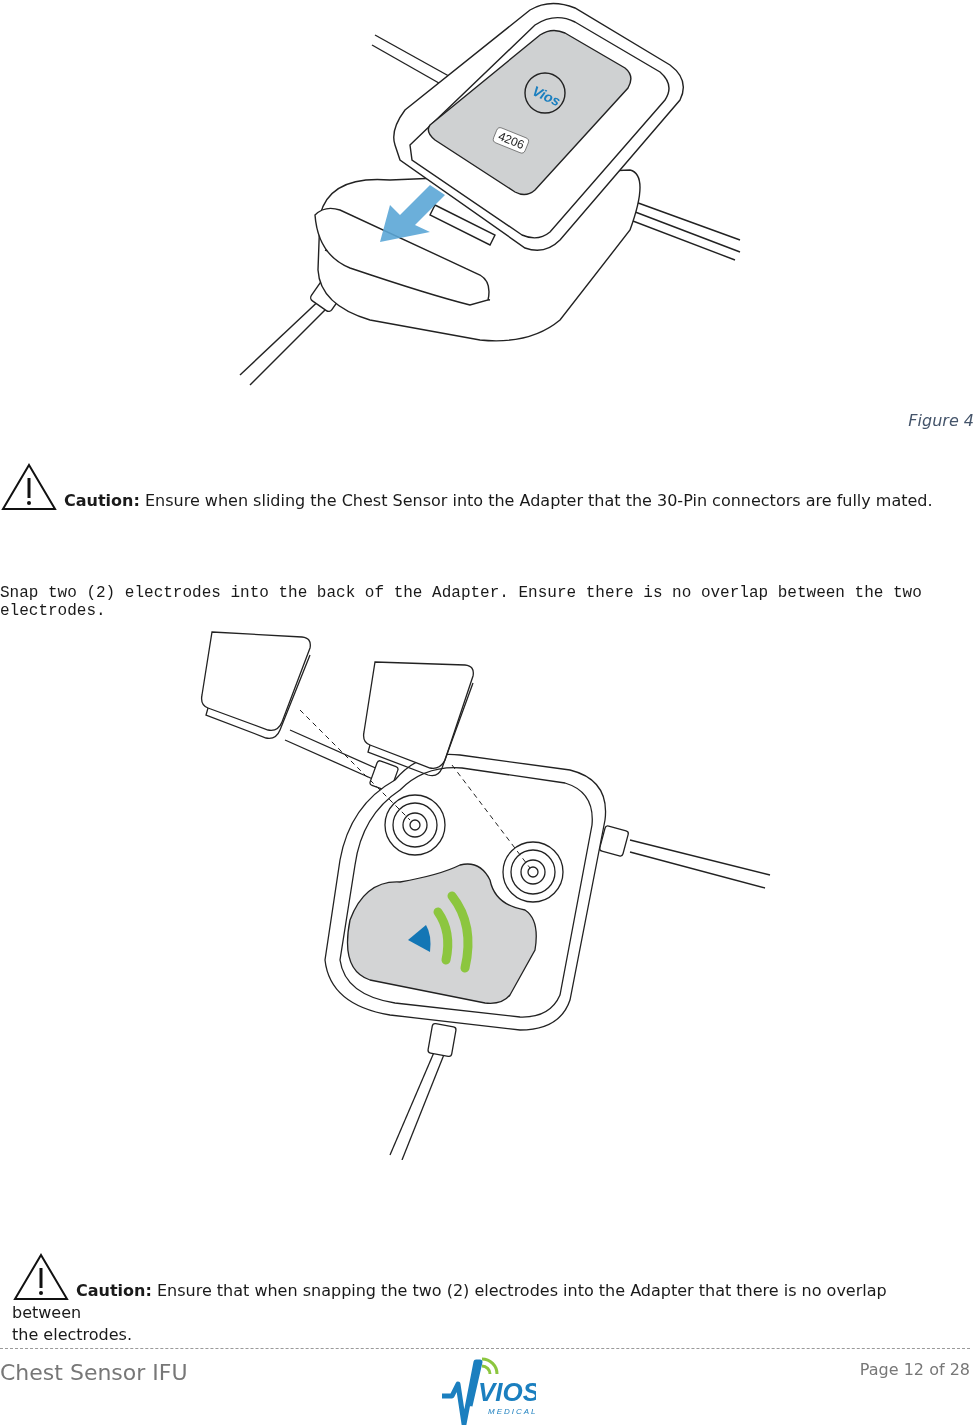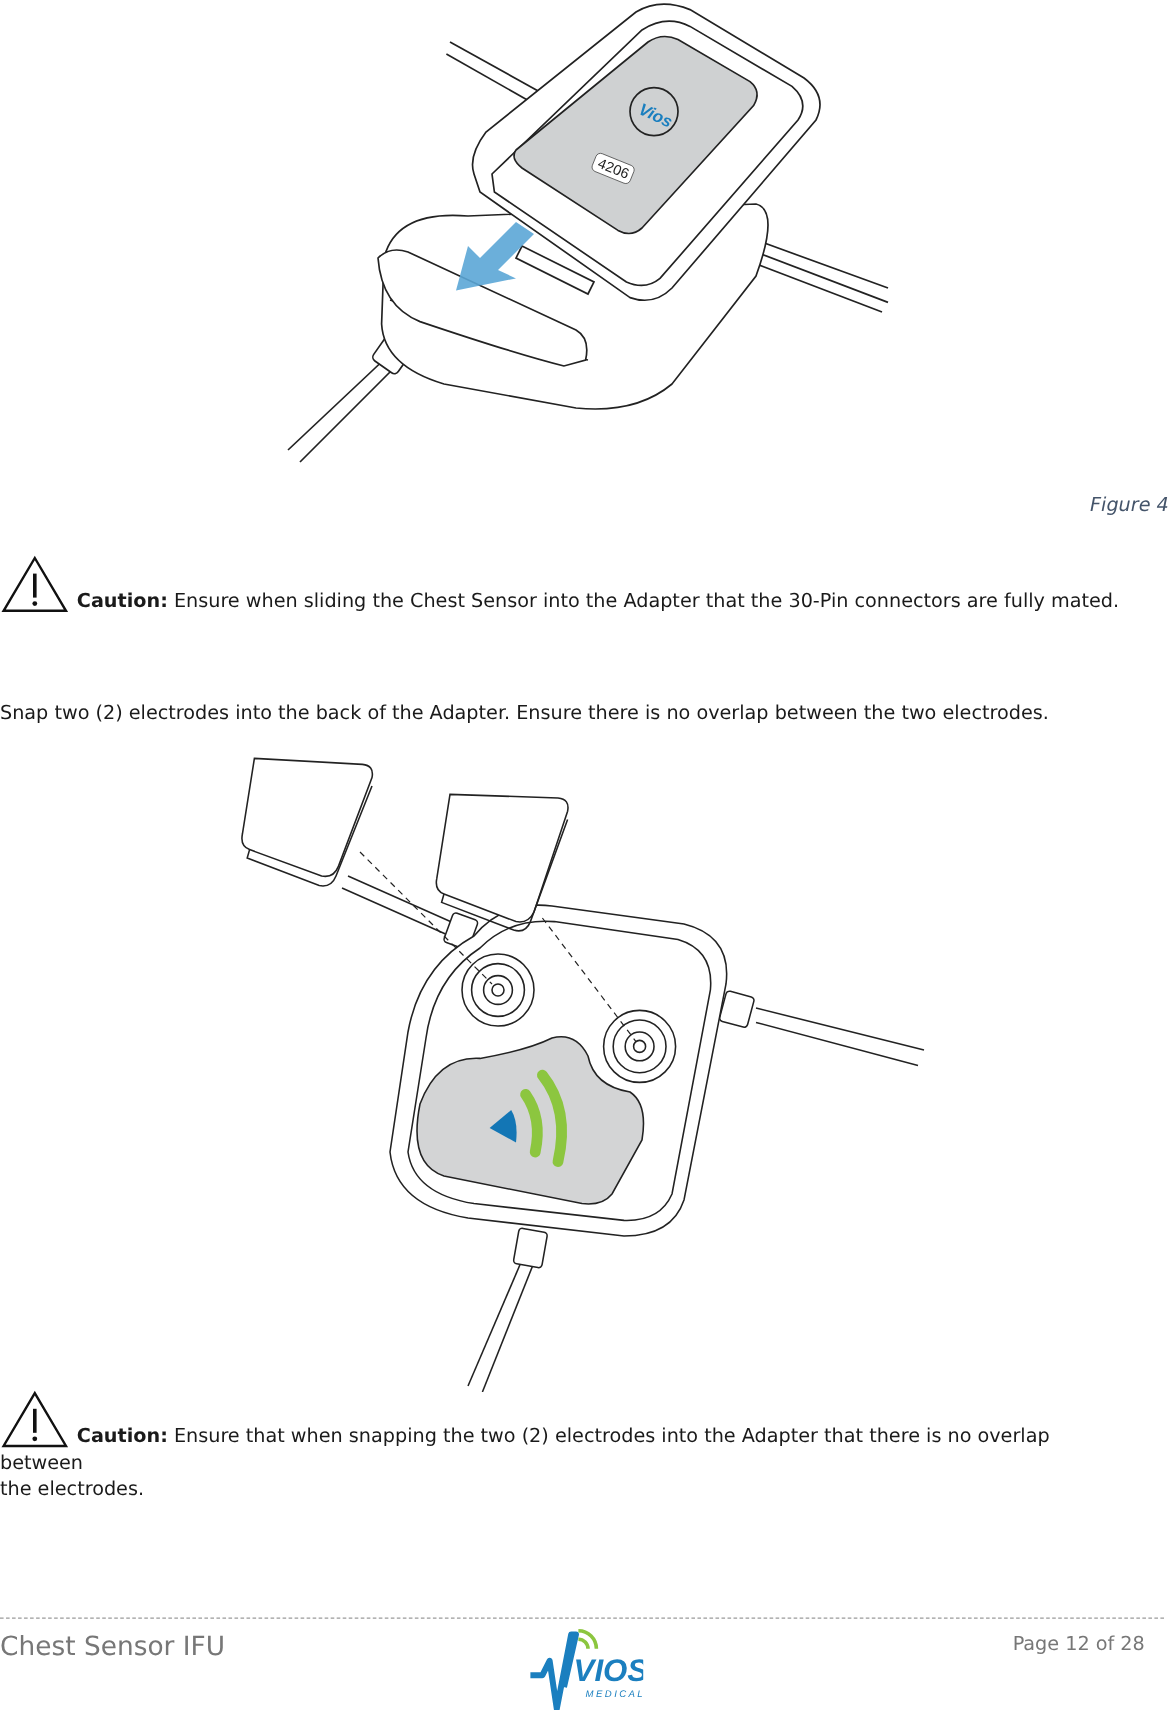--- a/index.html
+++ b/index.html
@@ -4,25 +4,25 @@
 <style>
   html, body { margin:0; padding:0; background:#ffffff; }
   body { width:974px; height:1425px; position:relative; overflow:hidden;
          font-family:"DejaVu Sans", "Liberation Sans", sans-serif; color:#1a1a1a; }
   .fig { position:absolute; }
   .caption { position:absolute; left:0; width:974px; top:411px; text-align:right;
              font-style:italic; font-size:16px; color:#44546a; }
   .caution { position:absolute; left:0; font-size:16px; line-height:22px; color:#1a1a1a; }
   .caution b { font-weight:bold; }
   .warn-icon { display:inline-block; vertical-align:bottom; width:58px; height:50px; margin-right:6px; }
-  .para { position:absolute; left:0; font-size:16px; color:#1a1a1a; }
+  .para { position:absolute; left:0; font-size:16px; color:#1a1a1a;font-family:Liberation Mono, monospace; }
   .footer-rule { position:absolute; left:0; top:1348px; width:970px; height:0;
                  border-top:1px dashed #9a9a9a; }
   .footer-left { position:absolute; left:0; top:1360px; font-size:22px; color:#777777; }
-  .footer-right { position:absolute; right:20px; top:1360px; font-size:16px; color:#777777;margin-left:34px; }
+  .footer-right { position:absolute; right:4px; top:1360px; font-size:16px; color:#777777;margin-left:34px; }
   .footer-logo { position:absolute; left:440px; top:1356px; width:96px; height:70px; }
 </style>
 </head>
 <body>
 
 <svg class="fig" style="left:230px; top:0px;" width="520" height="390" viewBox="0 0 520 390">
   <g fill="none" stroke="#222" stroke-width="1.4">
 
     <line x1="145" y1="35" x2="235" y2="85"></line>
     <line x1="142" y1="45" x2="230" y2="95"></line>
@@ -109,21 +109,21 @@
     <line x1="110" y1="90" x2="220" y2="200"></line>
     <line x1="262" y1="145" x2="340" y2="248"></line>
   </g>
 
   <path d="M160 300 Q175 260 210 262 Q250 255 270 245 Q290 240 300 260 Q305 285 335 290 Q350 300 345 330 L320 375 Q312 385 295 383 L180 360 Q150 350 160 300 Z" fill="#d3d4d5" stroke="#222" stroke-width="1.3"></path>
   <path d="M218 320 L236 305 Q242 315 240 332 Z" fill="#1376b5"></path>
   <path d="M248 292 Q262 312 256 340" fill="none" stroke="#8cc63f" stroke-width="9" stroke-linecap="round"></path>
   <path d="M262 276 Q285 305 275 348" fill="none" stroke="#8cc63f" stroke-width="9" stroke-linecap="round"></path>
 </svg>
 
-<div class="caution" style="top:1158px; width:878px;">
+<div class="caution" style="top:1252px; width:878px;margin-left:12px;">
   <svg class="warn-icon" viewBox="0 0 58 50">
     <path d="M29 3 L55 47 L3 47 Z" fill="none" stroke="#111" stroke-width="2"></path>
     <rect x="27.5" y="16" width="3" height="20" fill="#111"></rect>
     <circle cx="29" cy="41" r="2" fill="#111"></circle>
   </svg><b>Caution:</b><span> Ensure that when snapping the two (2) electrodes into the Adapter that there is no overlap between</span><br>
   <span>the electrodes.</span>
 </div>
 
 <div class="footer-rule"></div>
 <div class="footer-left">Chest Sensor IFU</div>

